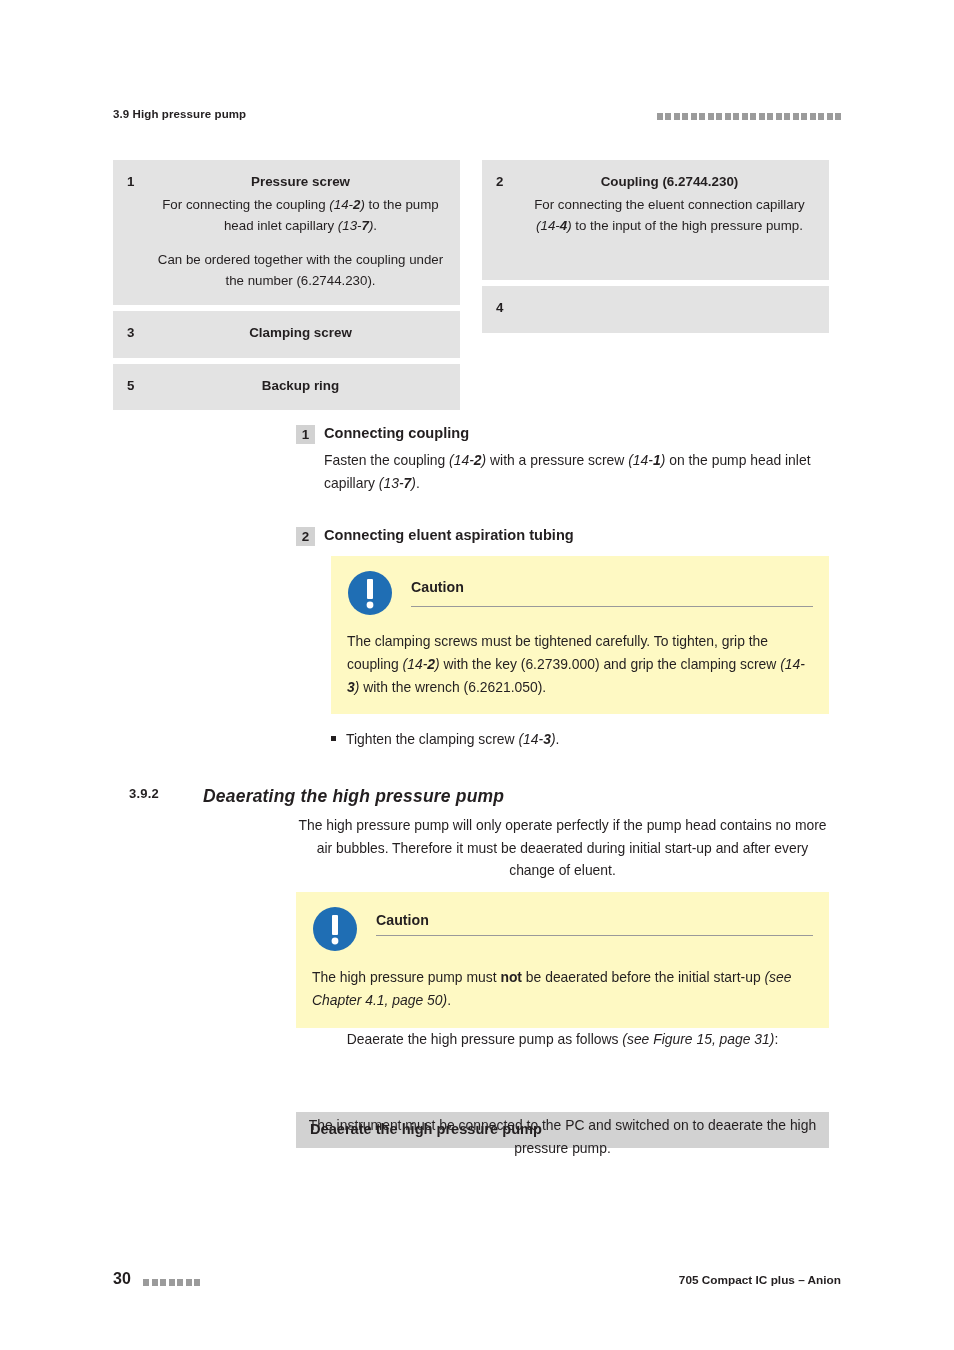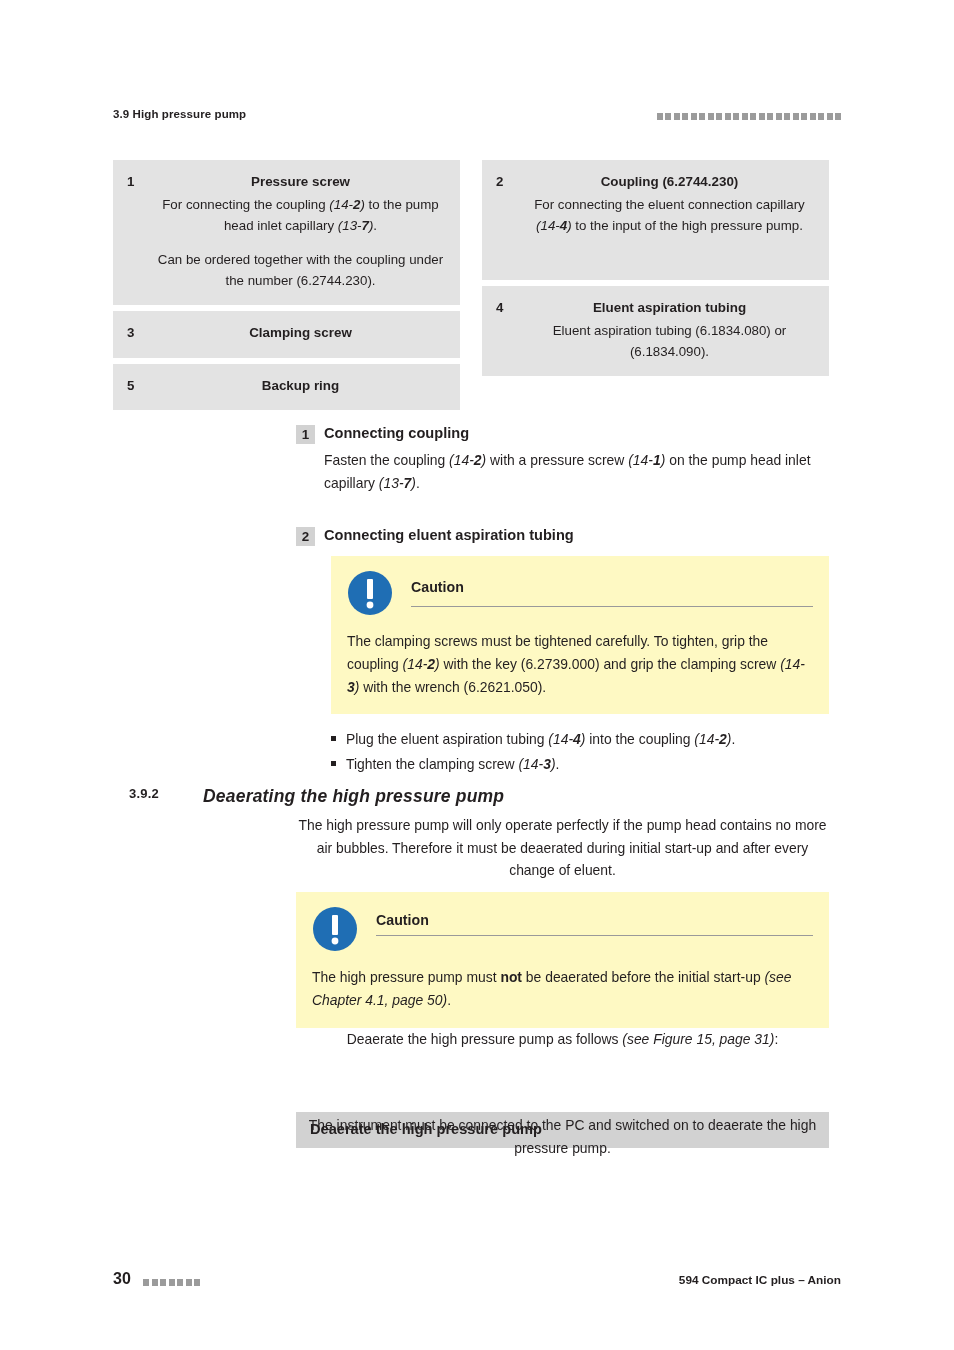--- a/index.html
+++ b/index.html
@@ -337,24 +337,20 @@
       <div class="legend-cell tall2">
         <div class="legend-num">2</div>
         <div class="legend-body">
           <div class="legend-title">Coupling (6.2744.230)</div>
           <div class="legend-text">For connecting the eluent connection capillary <i class="it">(14-<b class="bn">4</b>)</i> to the input of the high pressure pump.</div>
         </div>
       </div>
 
       <div class="legend-cell">
         <div class="legend-num">4</div>
-        <div class="legend-body">
-          <div class="legend-title">Eluent aspiration tubing</div>
-          <div class="legend-text">Eluent aspiration tubing (6.1834.080) or (6.1834.090).</div>
-        </div>
       </div>
 
     </div>
   </div>
 
   <div class="step" style="top:384px;">
     <div class="step-head">
       <div class="step-badge">1</div>
       <div class="step-title">Connecting coupling</div>
     </div>
@@ -384,24 +380,20 @@
           </div>
         </div>
         <div class="caution-text">
           The clamping screws must be tightened carefully. To tighten, grip the coupling <i class="it">(14-<b class="bn">2</b>)</i> with the key (6.2739.000) and grip the clamping screw <i class="it">(14-<b class="bn">3</b>)</i> with the wrench (6.2621.050).
         </div>
       </div>
 
       <div class="bullets">
         <div class="bullet">
           <span class="sq"></span>
-          <span>Plug the eluent aspiration tubing <i class="it">(14-<b class="bn">4</b>)</i> into the coupling <i class="it">(14-<b class="bn">2</b>)</i>.</span>
-        </div>
-        <div class="bullet">
-          <span class="sq"></span>
           <span>Tighten the clamping screw <i class="it">(14-<b class="bn">3</b>)</i>.</span>
         </div>
       </div>
     </div>
   </div>
 
   <div class="sec" style="top:746px;">
     <div class="sec-num">3.9.2</div>
     <div class="sec-title">Deaerating the high pressure pump</div>
   </div>
@@ -440,16 +432,16 @@
     <div class="footer-page">30</div>
     <div class="footer-blocks">
       <i></i>
         <i></i>
         <i></i>
         <i></i>
         <i></i>
         <i></i>
         <i></i>
     </div>
-    <div class="footer-right">594 Compact IC plus – Anion</div>
+    <div class="footer-right">705 Compact IC plus – Anion</div>
   </div>
 
 </div>
 
 </body></html>

